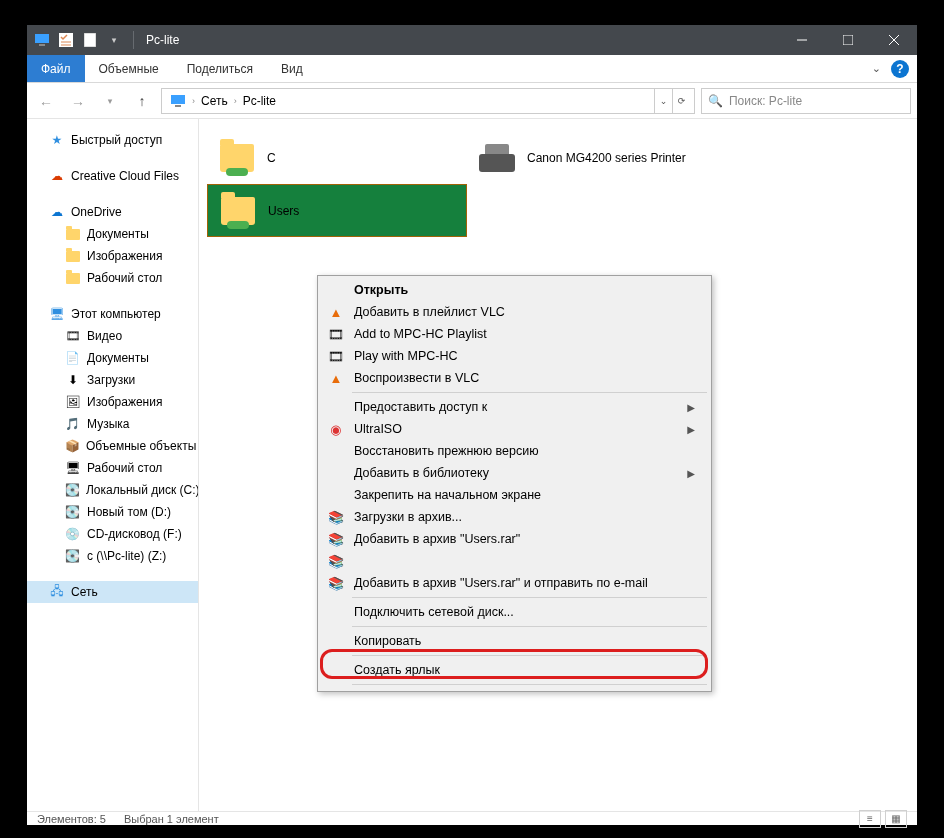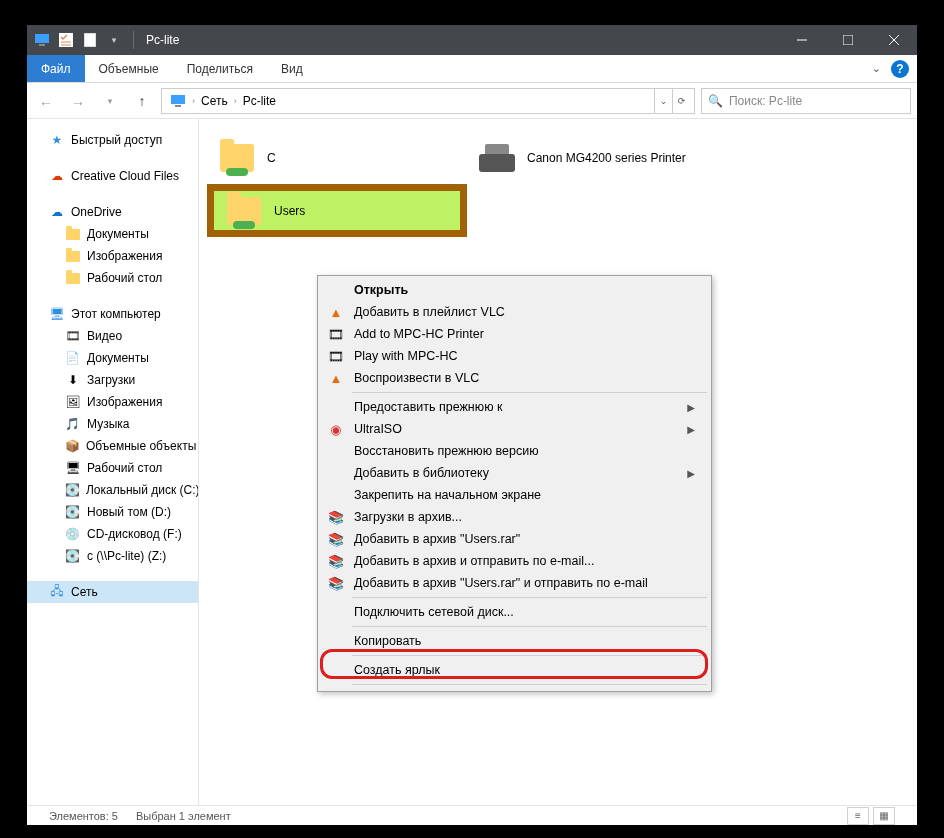--- a/index.html
+++ b/index.html
@@ -29,24 +29,24 @@
 .body { flex: 1; display: flex; overflow: hidden; }
 .sidebar { width: 172px; border-right: 1px solid #e5e5e5; padding: 10px 0; font-size: 12px; overflow: hidden; }
 .sb-item { display: flex; align-items: center; gap: 6px; padding: 3px 8px 3px 22px; white-space: nowrap; overflow: hidden; }
 .sb-item.lvl2 { padding-left: 38px; }
 .sb-item.selected { background: #cde6f7; }
 .sb-group-space { height: 14px; }
 .sb-icon { width: 16px; height: 16px; display: inline-flex; align-items: center; justify-content: center; font-size: 12px; }
 .content { flex: 1; padding: 12px 8px; position: relative; }
 .item-grid { display: flex; flex-wrap: wrap; align-content: flex-start; }
 .grid-item { width: 260px; height: 53px; display: flex; align-items: center; gap: 8px; padding: 4px 8px; }
-.grid-item.selected { background: #bef264; border: 7px solid #a16207; }
+.grid-item.selected { background: #15803d; border: 1px solid #a16207; }
 .grid-icon { width: 44px; height: 44px; display: flex; align-items: center; justify-content: center; }
 .grid-label { font-size: 12px; flex: 1; }
-.statusbar { height: 20px; border-top: 1px solid #e5e5e5; display: flex; align-items: center; font-size: 11px; color: #555; padding: 0 22px; gap: 18px; }
+.statusbar { height: 14px; border-top: 1px solid #e5e5e5; display: flex; align-items: center; font-size: 11px; color: #555; padding: 0 10px; gap: 18px; }
 .statusbar .sb-right { margin-left: auto; display: flex; gap: 4px; }
 .view-btn { width: 22px; height: 18px; border: 1px solid #d0d0d0; display: flex; align-items: center; justify-content: center; font-size: 10px; color: #666; }
 .context-menu { position: absolute; left: 317px; top: 275px; width: 395px; background: #f0f0f0; border: 1px solid #a0a0a0; box-shadow: 2px 2px 6px rgba(0,0,0,0.25); font-size: 12.5px; padding: 3px 2px; z-index: 10; }
 .cm-item { display: flex; align-items: center; height: 22px; padding: 0 14px 0 34px; position: relative; }
 .cm-item.bold { font-weight: bold; }
 .cm-sep { height: 1px; background: #d0d0d0; margin: 3px 2px 3px 32px; }
 .cm-icon { position: absolute; left: 7px; width: 18px; height: 18px; display: flex; align-items: center; justify-content: center; font-size: 13px; }
 .cm-arrow { margin-left: auto; color: #555; font-size: 10px; }
 .highlight-ring { position: absolute; border: 3px solid #dc1e1e; border-radius: 12px; pointer-events: none; z-index: 20; }
 
@@ -277,33 +277,33 @@
 <div class="context-menu">
   <div class="cm-item bold">
       <span>Открыть</span>
     </div>
   <div class="cm-item">
       <span class="cm-icon" style="color:#e86c0a">▲</span>
       <span>Добавить в плейлист VLC</span>
     </div>
   <div class="cm-item">
       <span class="cm-icon">🎞</span>
-      <span>Add to MPC-HC Printer</span>
+      <span>Add to MPC-HC Playlist</span>
     </div>
   <div class="cm-item">
       <span class="cm-icon">🎞</span>
       <span>Play with MPC-HC</span>
     </div>
   <div class="cm-item">
       <span class="cm-icon" style="color:#e86c0a">▲</span>
       <span>Воспроизвести в VLC</span>
     </div>
   <div class="cm-sep"></div>
   <div class="cm-item">
-      <span>Предоставить прежнюю к</span>
+      <span>Предоставить доступ к</span>
       <span class="cm-arrow">▶</span>
     </div>
   <div class="cm-item">
       <span class="cm-icon" style="color:#d33">◉</span>
       <span>UltraISO</span>
       <span class="cm-arrow">▶</span>
     </div>
   <div class="cm-item">
       <span>Восстановить прежнюю версию</span>
     </div>
@@ -317,21 +317,20 @@
   <div class="cm-item">
       <span class="cm-icon">📚</span>
       <span>Загрузки в архив...</span>
     </div>
   <div class="cm-item">
       <span class="cm-icon">📚</span>
       <span>Добавить в архив "Users.rar"</span>
     </div>
   <div class="cm-item">
       <span class="cm-icon">📚</span>
-      <span>Добавить в архив и отправить по e-mail...</span>
     </div>
   <div class="cm-item">
       <span class="cm-icon">📚</span>
       <span>Добавить в архив "Users.rar" и отправить по e-mail</span>
     </div>
   <div class="cm-sep"></div>
   <div class="cm-item">
       <span>Подключить сетевой диск...</span>
     </div>
   <div class="cm-sep"></div>

